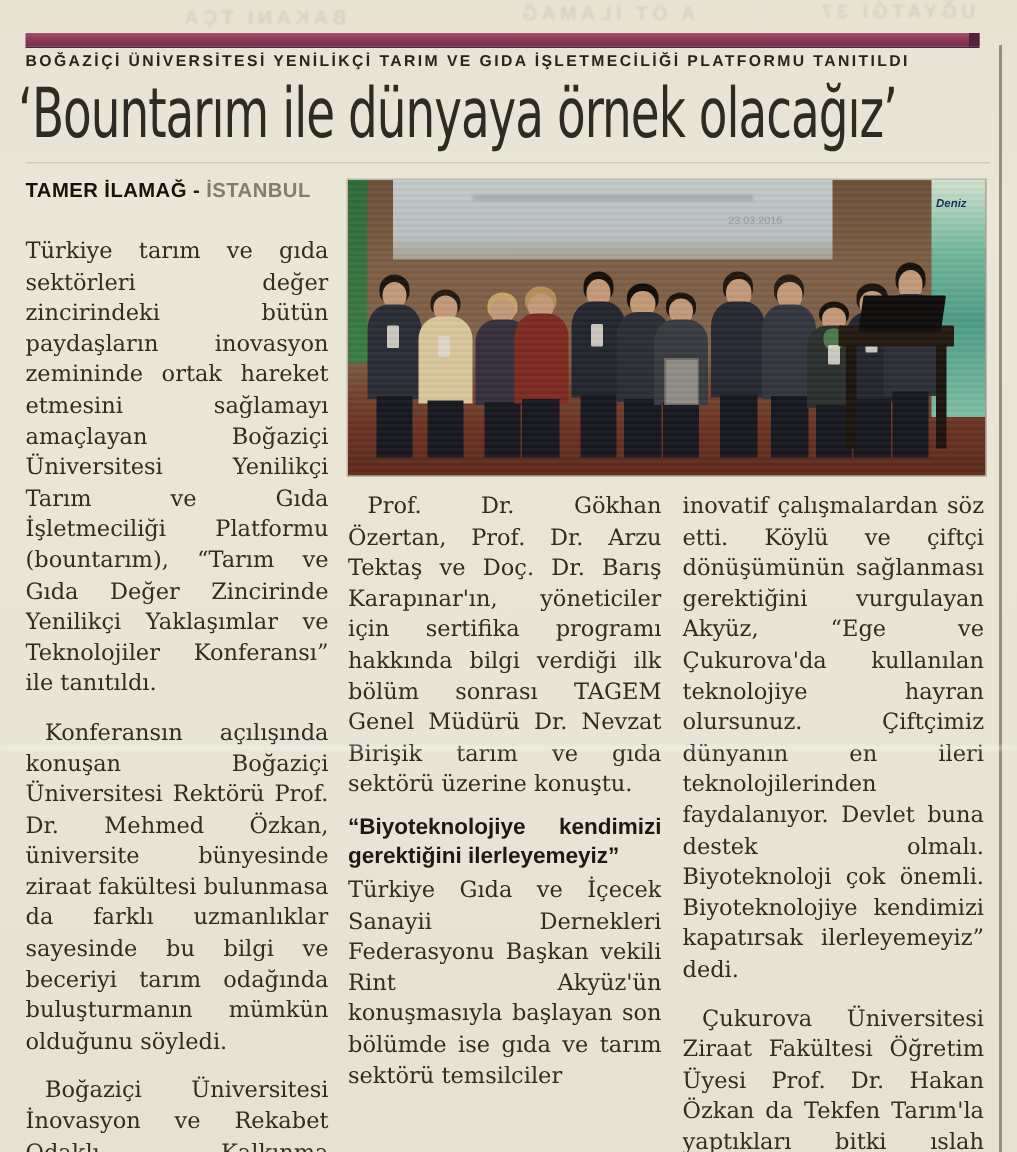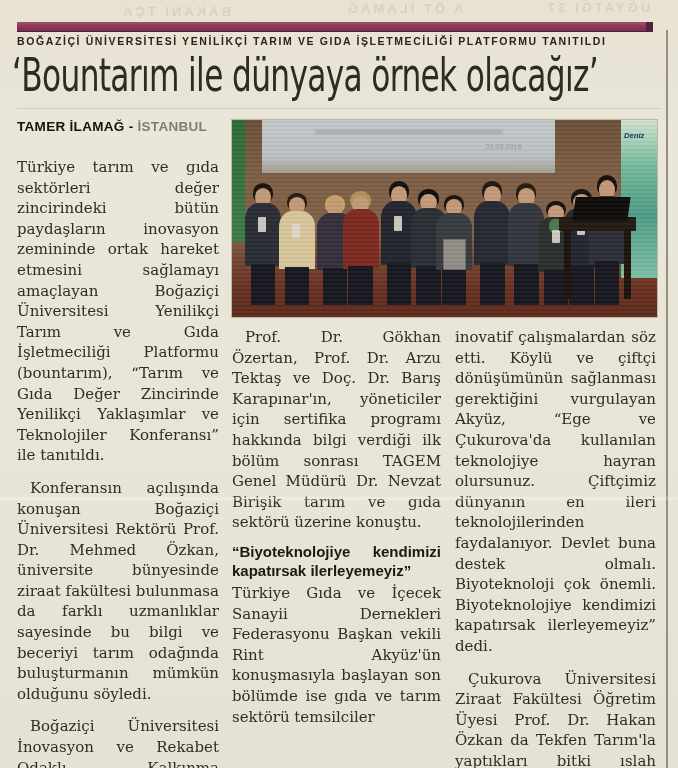--- a/index.html
+++ b/index.html
@@ -304,21 +304,21 @@
   </div>
 
   <div class="col col1">
     <p>Türkiye tarım ve gıda sektörleri değer zincirindeki bütün paydaşların inovasyon zemininde ortak hareket etmesini sağlamayı amaçlayan Boğaziçi Üniversitesi Yenilikçi Tarım ve Gıda İşletmeciliği Platformu (bountarım), “Tarım ve Gıda Değer Zincirinde Yenilikçi Yaklaşımlar ve Teknolojiler Konferansı” ile tanıtıldı.</p>
     <p class="indent">Konferansın açılışında konuşan Boğaziçi Üniversitesi Rektörü Prof. Dr. Mehmed Özkan, üniversite bünyesinde ziraat fakültesi bulunmasa da farklı uzmanlıklar sayesinde bu bilgi ve beceriyi tarım odağında buluşturmanın mümkün olduğunu söyledi.</p>
     <p class="indent">Boğaziçi Üniversitesi İnovasyon ve Rekabet Odaklı Kalkınma Çalışmaları Uygulama ve Araştırma Merkezi (İnovasyon Merkezi) Müdürü Doç. Dr. Aslı Deniz Helvacıoğlu ise Türkiye'de bir ilk olan ülke gerçeklerini ve dinamiklerini ön planda tutan bu açık inovasyon platformunu tanıtmaktan mutluluk duyduklarını dile getirdi. Helvacıoğlu, “Bu alanda çok farklı</p>
   </div>
 
   <div class="col col2">
     <p class="indent">Prof. Dr. Gökhan Özertan, Prof. Dr. Arzu Tektaş ve Doç. Dr. Barış Karapınar'ın, yöneticiler için sertifika programı hakkında bilgi verdiği ilk bölüm sonrası TAGEM Genel Müdürü Dr. Nevzat Birişik tarım ve gıda sektörü üzerine konuştu.</p>
-    <h3 class="subhead">“Biyoteknolojiye kendimizi kapatırsak ilerleyemeyiz”</h3>
+    <h3 class="subhead">“Biyoteknolojiye kendimizi gerektiğini ilerleyemeyiz”</h3>
     <p>Türkiye Gıda ve İçecek Sanayii Dernekleri Federasyonu Başkan vekili Rint Akyüz'ün konuşmasıyla başlayan son bölümde ise gıda ve tarım sektörü temsilciler</p>
   </div>
 
   <div class="col col3">
     <p>inovatif çalışmalardan söz etti. Köylü ve çiftçi dönüşümünün sağlanması gerektiğini vurgulayan Akyüz, “Ege ve Çukurova'da kullanılan teknolojiye hayran olursunuz. Çiftçimiz dünyanın en ileri teknolojilerinden faydalanıyor. Devlet buna destek olmalı. Biyoteknoloji çok önemli. Biyoteknolojiye kendimizi kapatırsak ilerleyemeyiz” dedi.</p>
     <p class="indent">Çukurova Üniversitesi Ziraat Fakültesi Öğretim Üyesi Prof. Dr. Hakan Özkan da  Tekfen Tarım'la yaptıkları bitki ıslah programı sayesinde, 15 yılda elde  edilecek verimi 6-7 yıla indirdiklerini söyledi. Program; Rivulis Eurodrip, Timac Agro, EkoRe, Metro, BASF Agro, John Deere, DokTar, UNDP, WWF ve TİDER yöneticilerinin konuşmalarıyla sona erdi.</p>
   </div>
 
   <div class="right-rule"></div>
   <div class="crease"></div>

